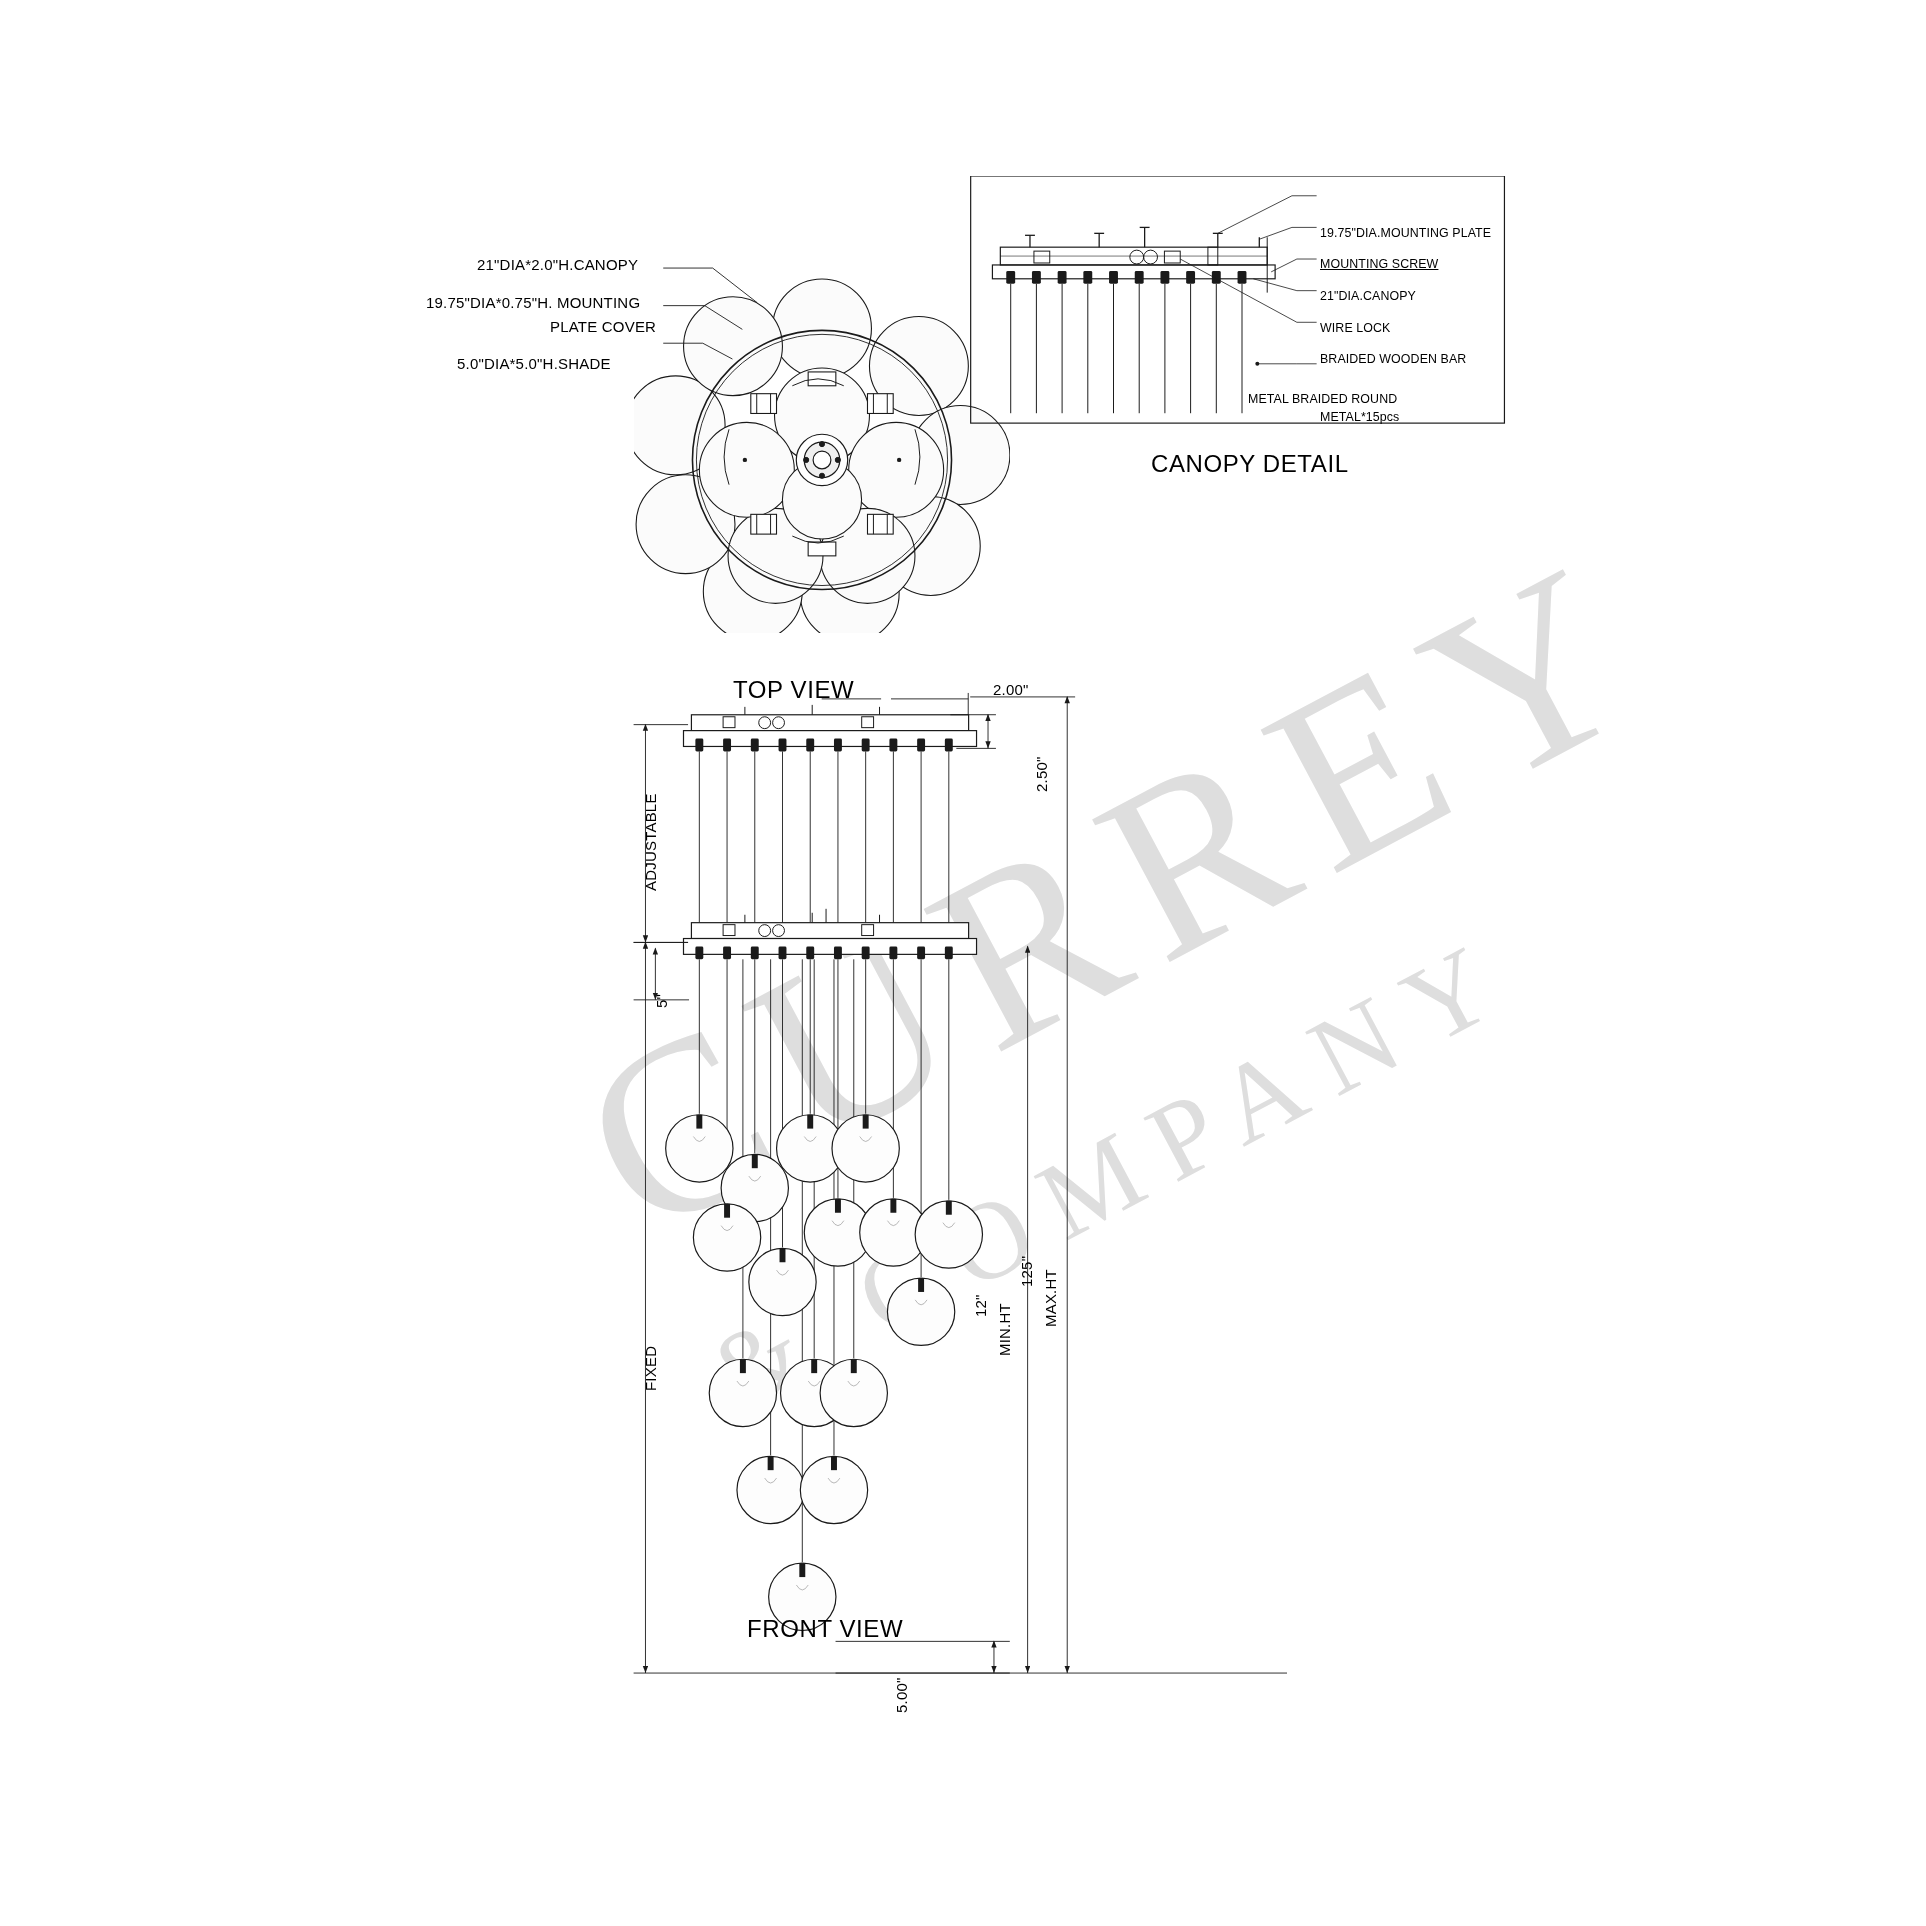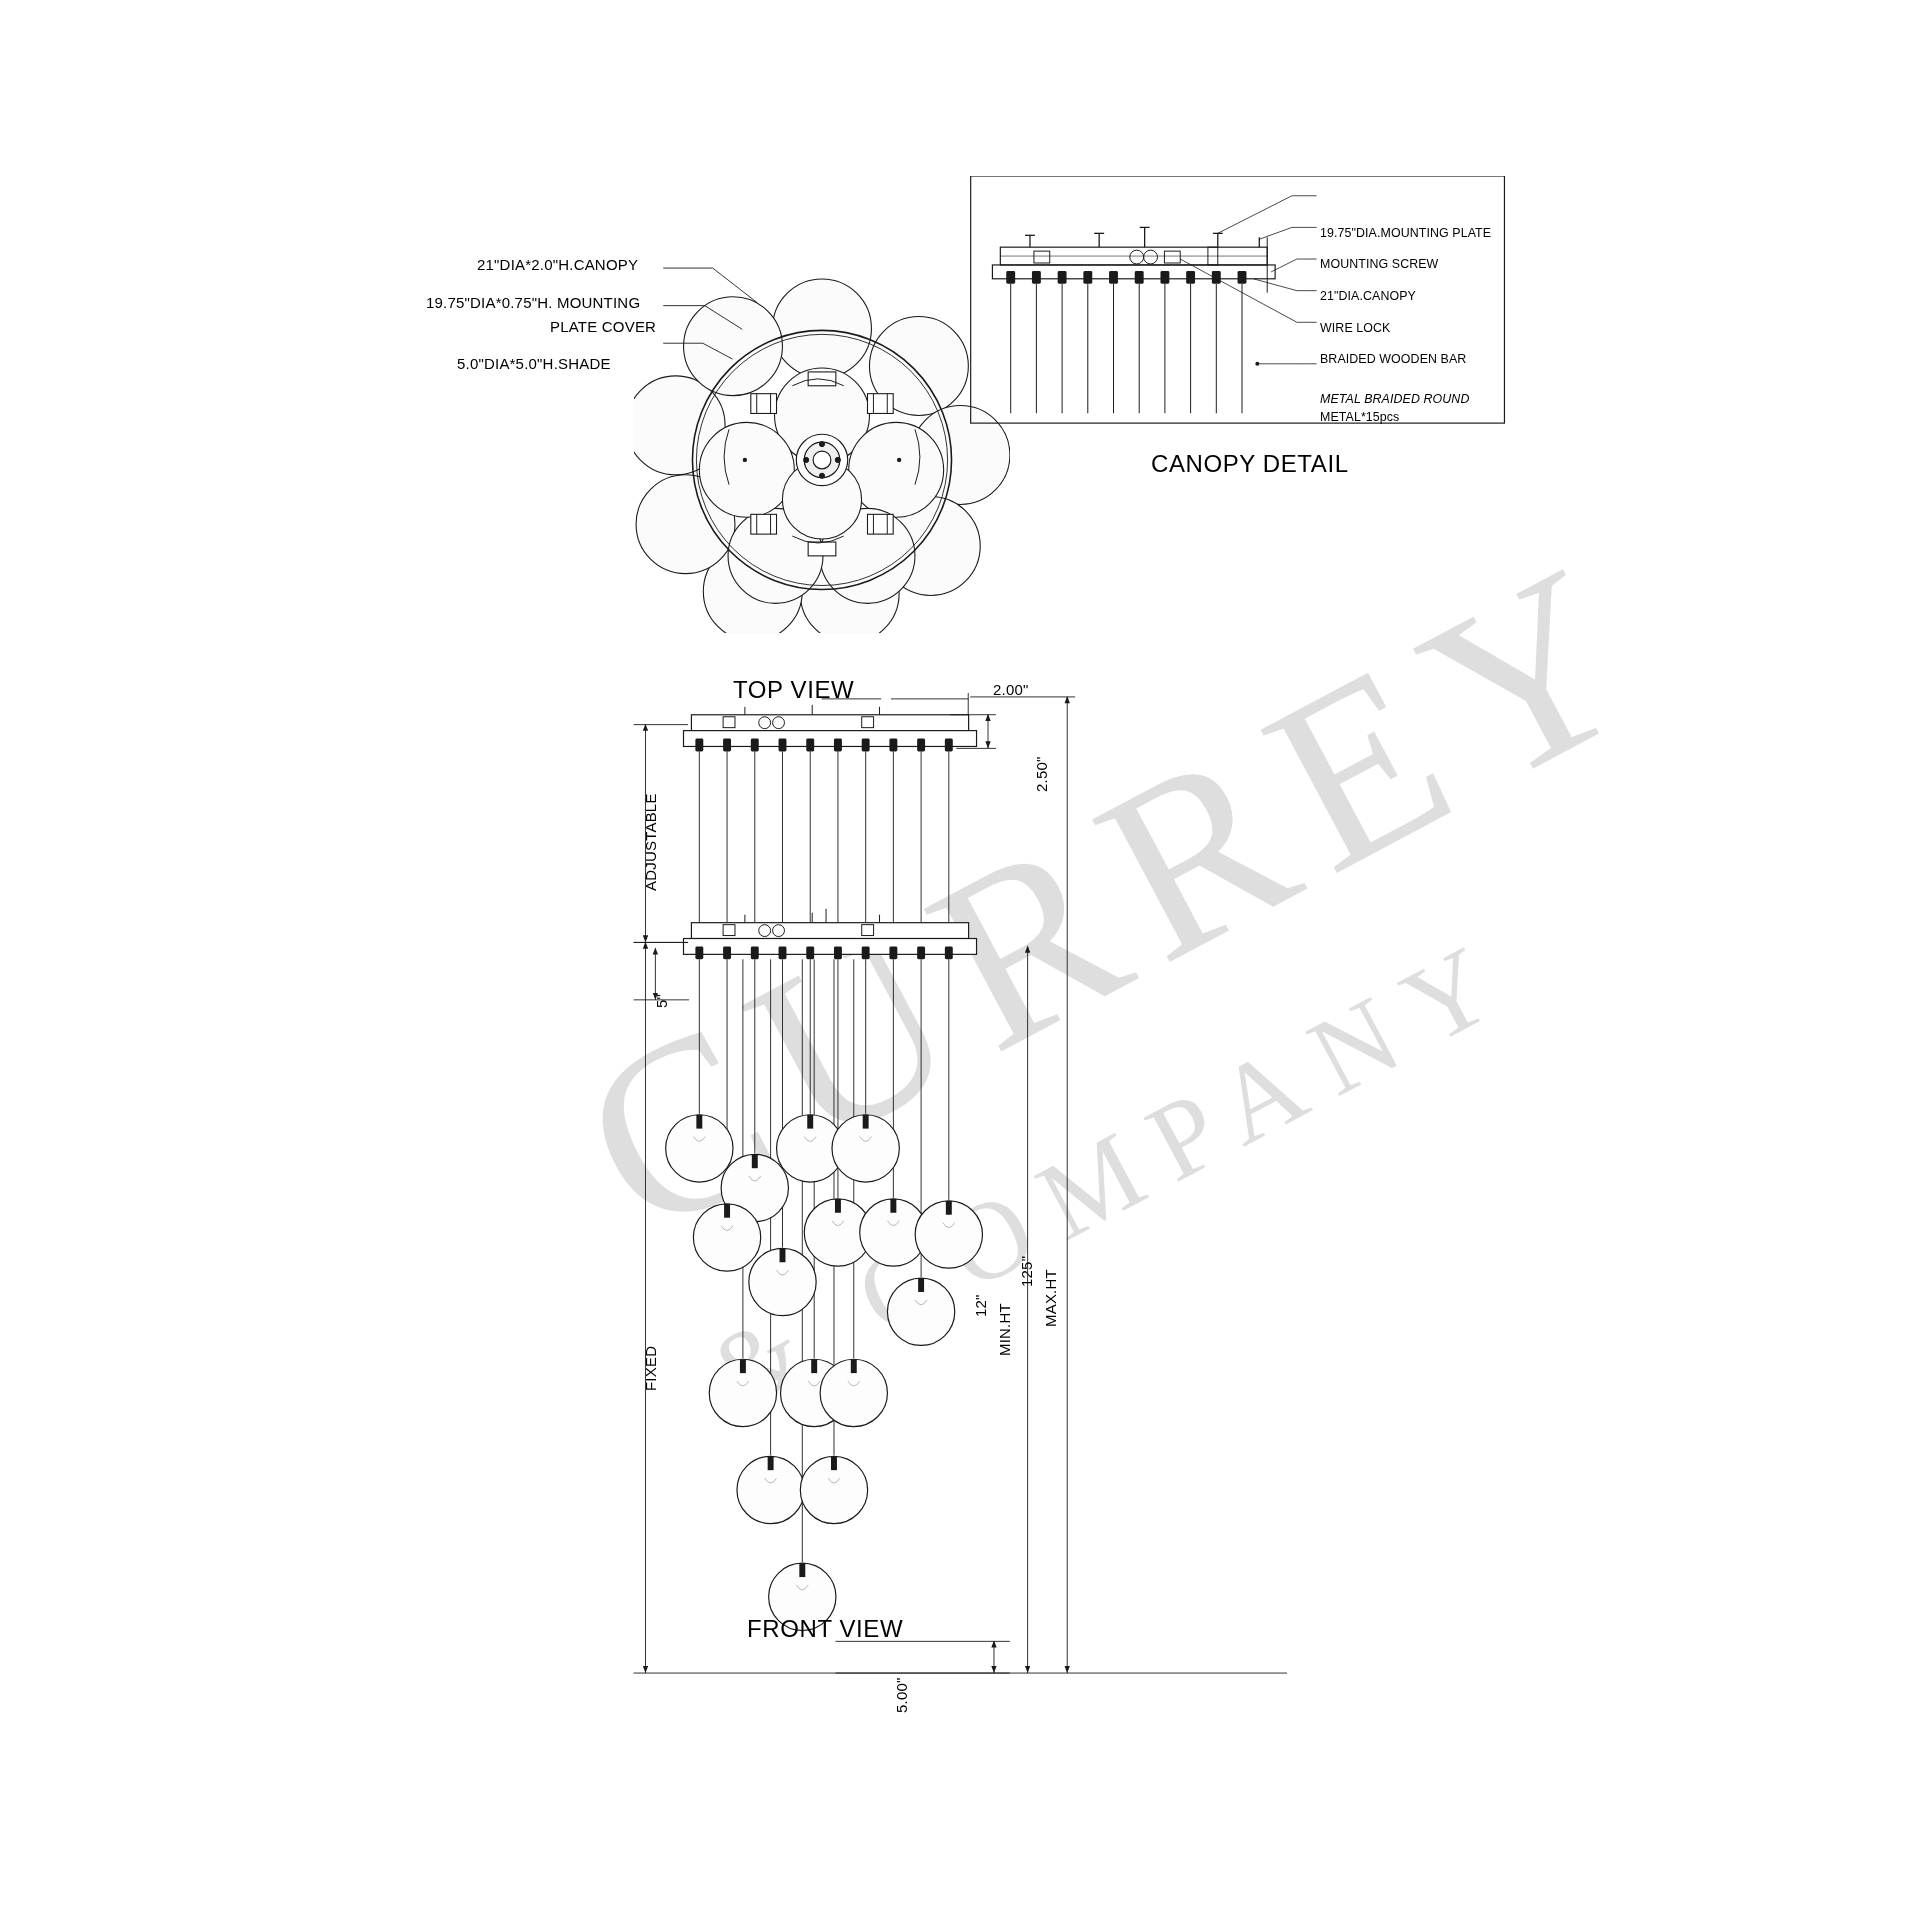--- a/index.html
+++ b/index.html
@@ -173,25 +173,25 @@
       <line x1="212" y1="84" x2="330" y2="148"></line>
         <line x1="330" y1="148" x2="350" y2="148"></line>
       <line x1="290" y1="190" x2="330" y2="190"></line>
         <line x1="330" y1="190" x2="350" y2="190"></line>
       <circle cx="290" cy="190" r="2" fill="#1a1a1a" stroke="none"></circle>
     </g>
   </g>
 </svg>
 
 <div class="abs lbl-sm" style="left:1320px;top:226px;">19.75"DIA.MOUNTING PLATE</div>
-<div class="abs lbl-sm" style="left:1320px;top:257px;">MOUNTING SCREW</div>
+<div class="abs lbl-sm" style="left:1320px;top:257px;text-decoration:underline;">MOUNTING SCREW</div>
 <div class="abs lbl-sm" style="left:1320px;top:289px;">21"DIA.CANOPY</div>
 <div class="abs lbl-sm" style="left:1320px;top:321px;text-align:right;">WIRE LOCK</div>
 <div class="abs lbl-sm" style="left:1320px;top:352px;">BRAIDED  WOODEN BAR</div>
-<div class="abs lbl-sm" style="left:1320px;top:392px;font-style:italic;">METAL BRAIDED ROUND</div>
+<div class="abs lbl-sm" style="left:1248px;top:392px;">METAL BRAIDED ROUND</div>
 <div class="abs lbl-sm" style="left:1320px;top:410px;">METAL*15pcs</div>
 
 <div class="abs lbl-title" style="left:1151px;top:450px;">CANOPY DETAIL</div>
 
 <svg class="abs" style="left:614px;top:693px;" width="535" height="990" viewBox="0 0 540 1000">
   <g stroke="#1a1a1a" fill="none">
 
     <rect x="78" y="22" width="280" height="16" stroke-width="1.2" fill="#ffffff"></rect>
     <rect x="70" y="38" width="296" height="16" stroke-width="1.2" fill="#ffffff"></rect>
     <g stroke-width="1">

